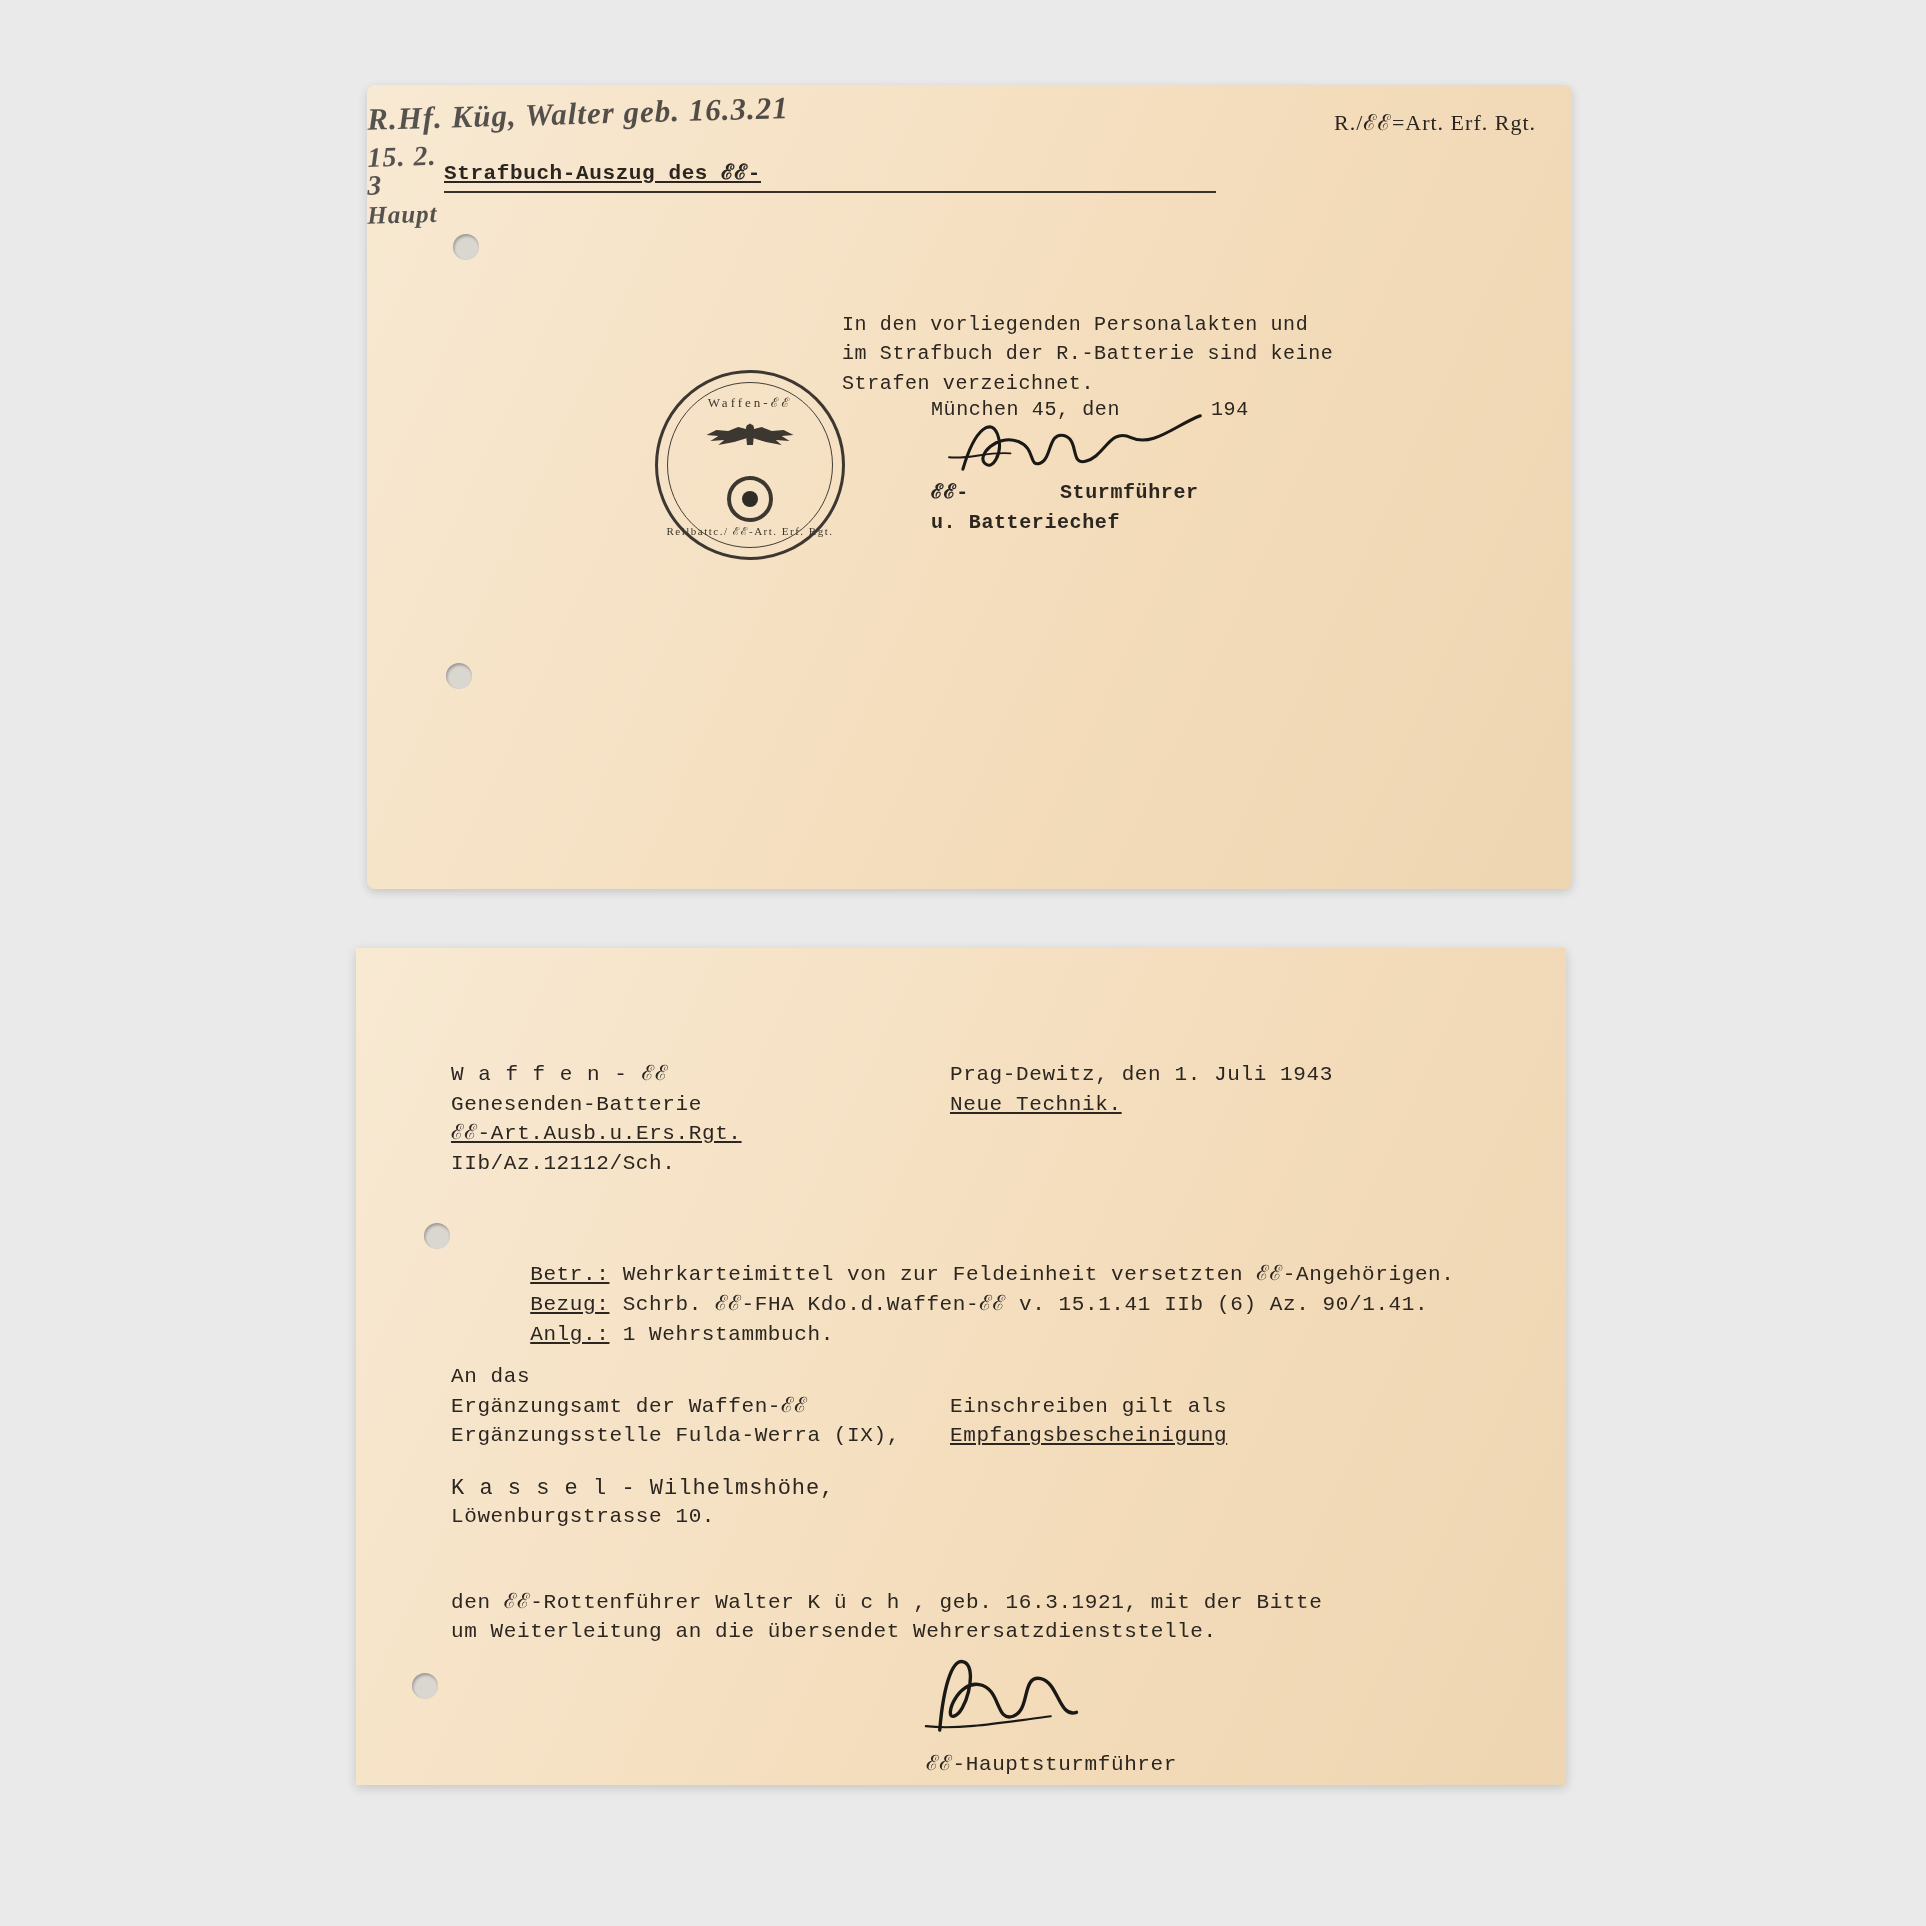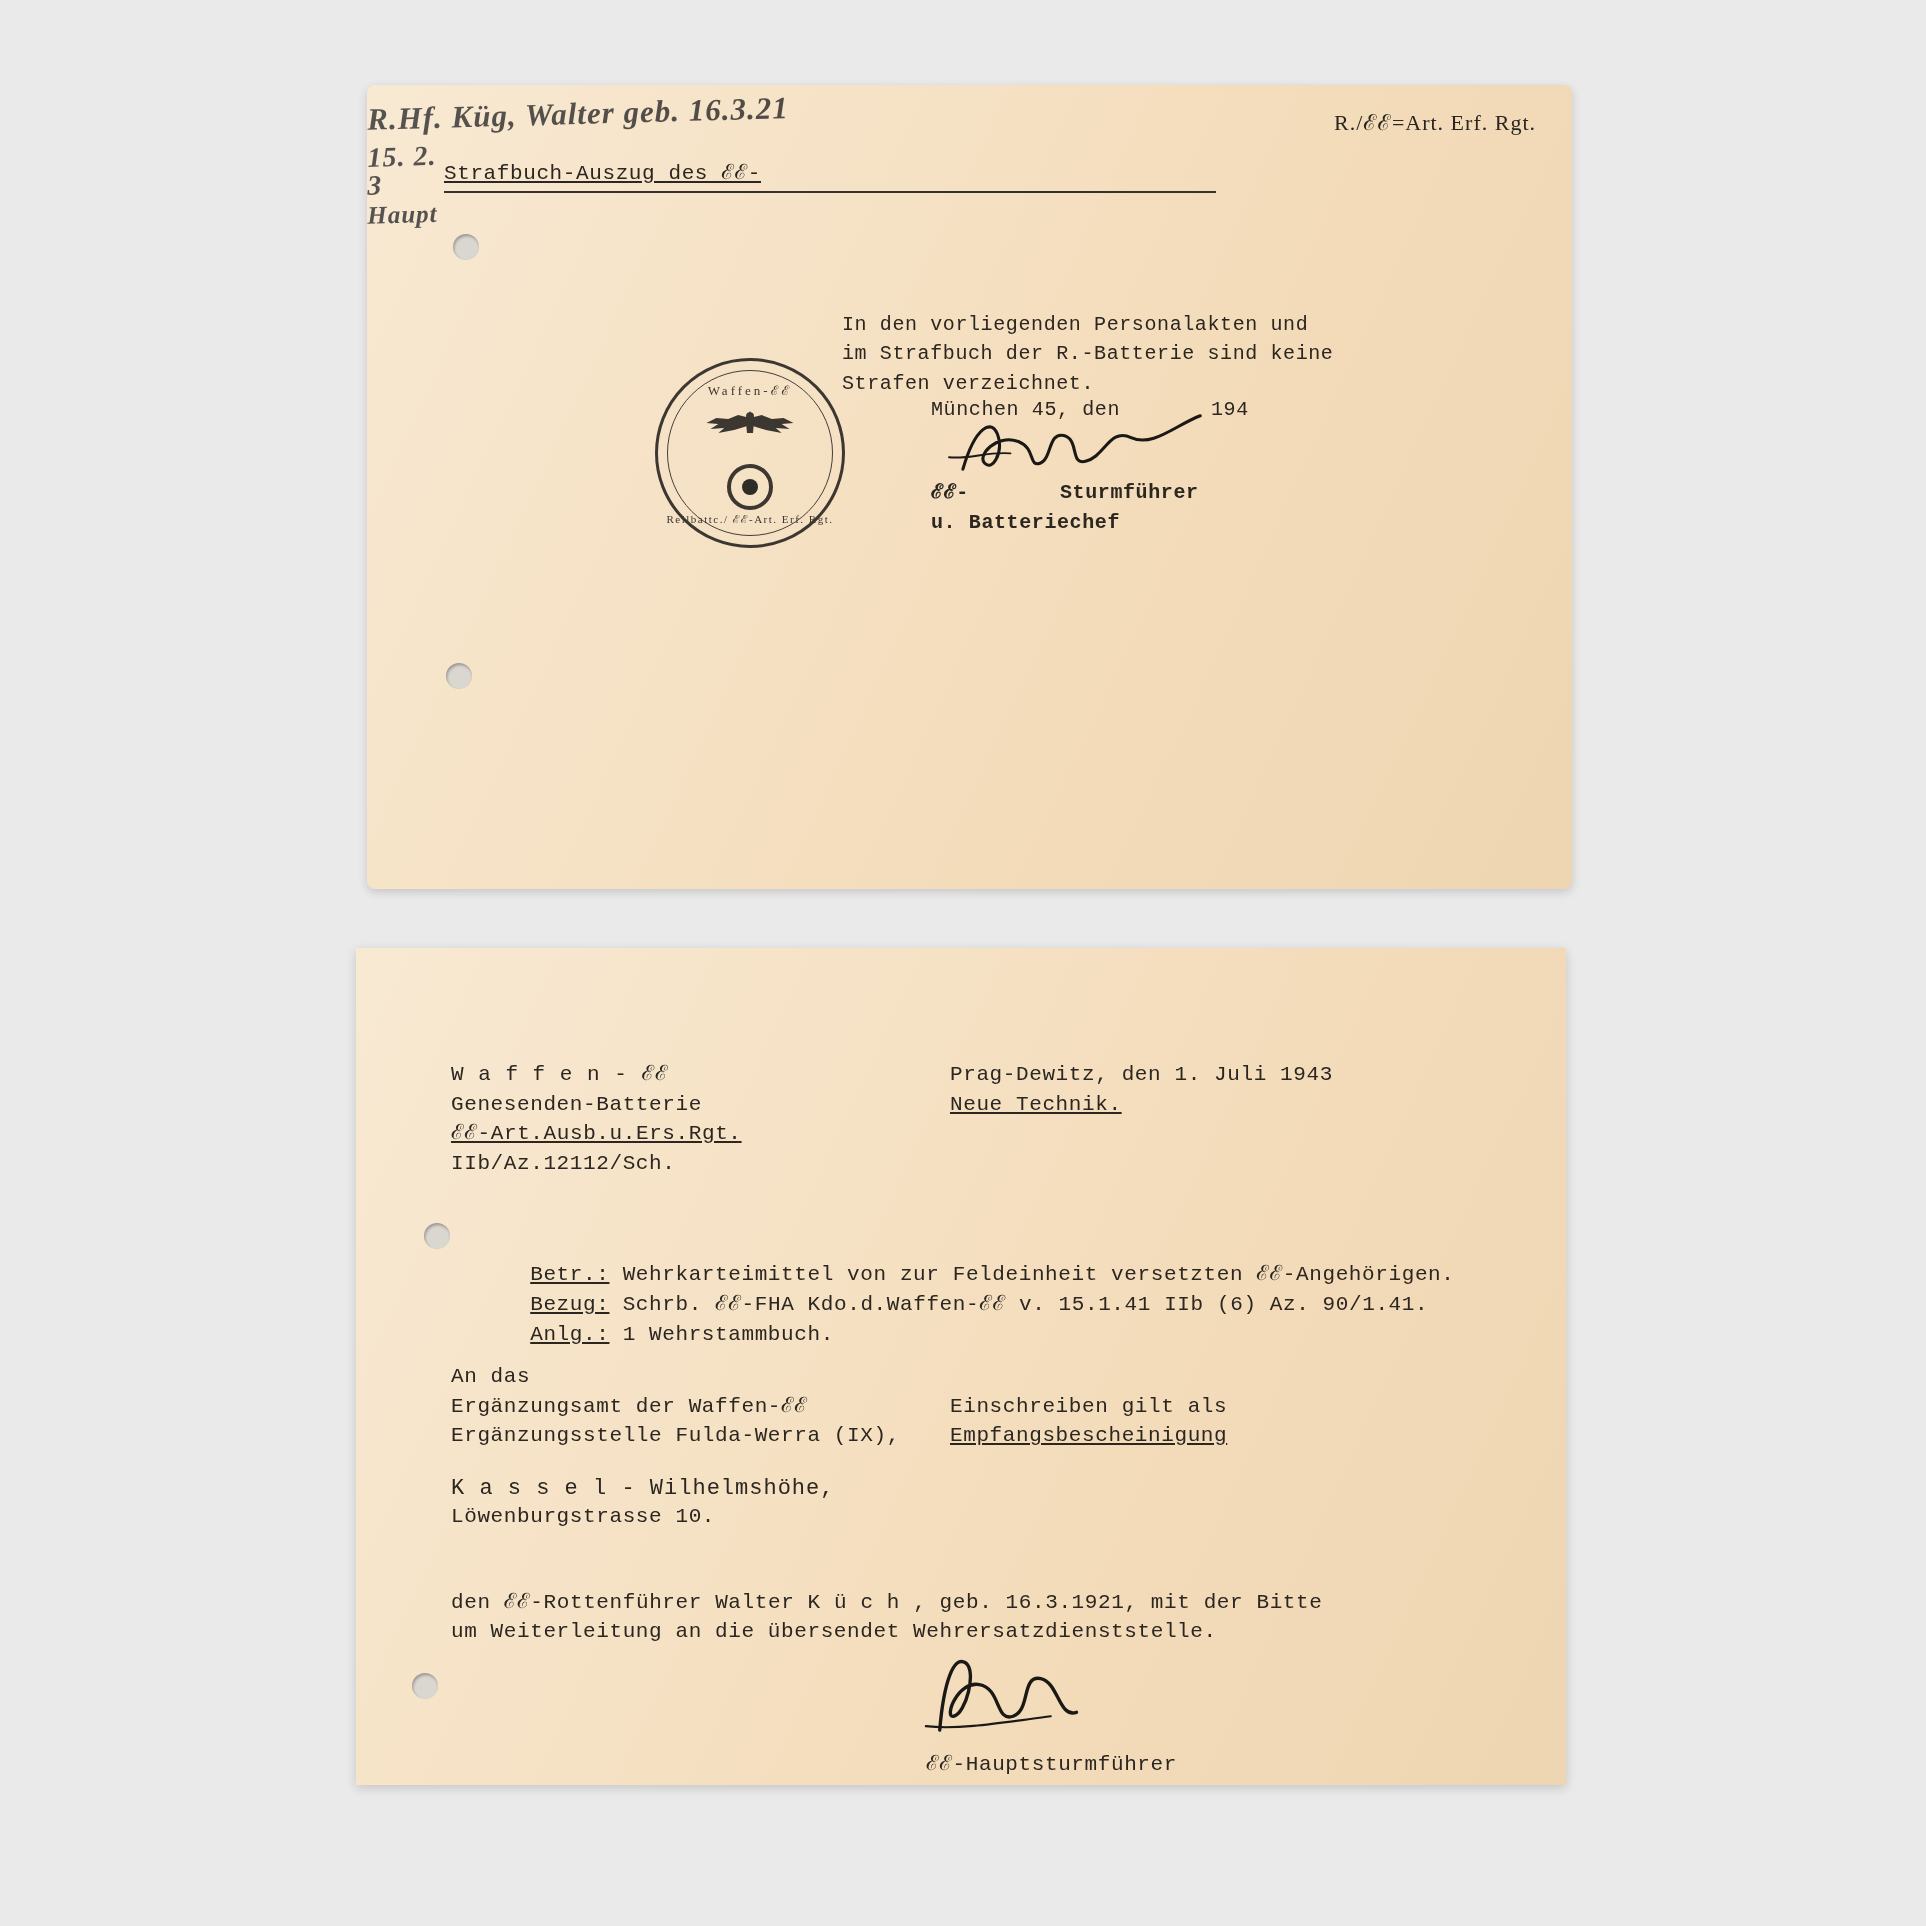--- a/index.html
+++ b/index.html
@@ -164,30 +164,30 @@
 </style>
 </head>
 <body style="background: rgb(234, 234, 234);">
 
 <div class="stage">
 
   <div class="sheet" id="sheet-top" style="background-color: rgb(246, 226, 196);">
 
     <div class="tx gothic" style="right: 36px; top: 22px; font-size: 22px;">R./ℰℰ=Art. Erf. Rgt.</div>
 
-    <div class="tx u" style="left: 77px; top: 74px; font-size: 21px;">Strafbuch-Auszug des ℰℰ-</div>
+    <div class="tx u" style="left: 77px; top: 74px; font-size: 21px; font-weight: bold;">Strafbuch-Auszug des ℰℰ-</div>
     <div class="hand" style="left: 289px; top: 55px; font-size: 31px;">R.Hf. Küg, Walter  geb. 16.3.21</div>
 
     <div style="position:absolute; left:77px; top:106px; width:772px; height:2px; background:#36312b; z-index:5;"></div>
 
     <div class="tx" style="left: 475px; top: 224px; font-size: 20px; line-height: 1.55;">In den vorliegenden Personalakten und</div>
     <div class="tx" style="left: 475px; top: 253px; font-size: 20px; line-height: 1.55;">im Strafbuch der R.-Batterie sind keine</div>
     <div class="tx" style="left: 475px; top: 283px; font-size: 20px; line-height: 1.55;">Strafen verzeichnet.</div>
 
-    <div class="stamp" style="left: 288px; top: 273px; text-decoration: underline;">
+    <div class="stamp" style="left: 288px; top: 285px; text-decoration: underline;">
       <div class="inner-ring"></div>
       <div class="eagle">
         <svg width="95" height="40" viewBox="0 0 96 40" aria-hidden="true">
           <g fill="#23201c">
             <path d="M48 4 L52 10 L60 8 L70 12 L82 11 L92 16 L80 17 L88 22 L74 21 L80 26 L64 23 L54 20 L48 18 Z"></path>
             <path d="M48 4 L44 10 L36 8 L26 12 L14 11 L4 16 L16 17 L8 22 L22 21 L16 26 L32 23 L42 20 L48 18 Z"></path>
             <path d="M44 16 h8 l-1 10 h-6 Z"></path>
             <circle cx="48" cy="9" r="4"></circle>
           </g>
         </svg>

